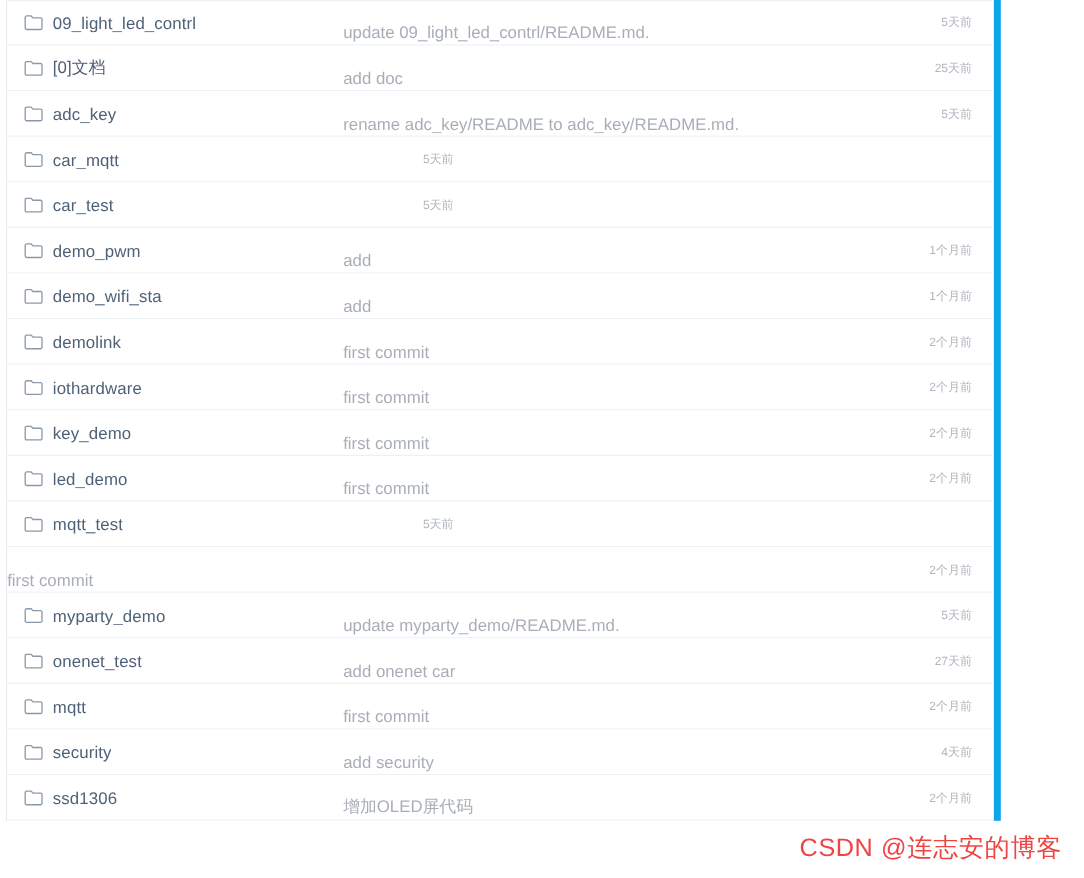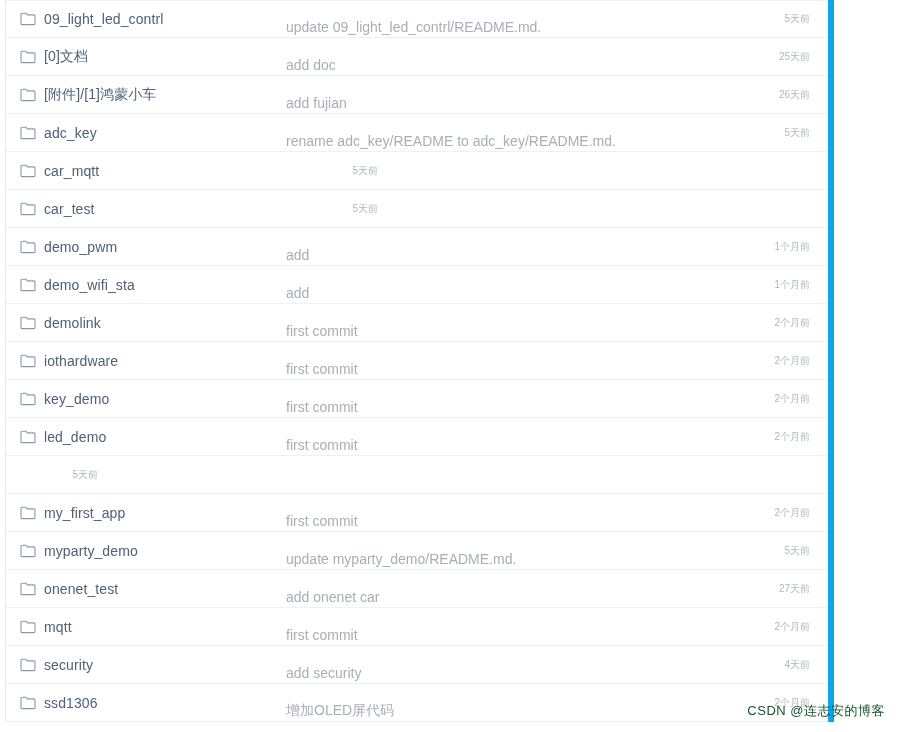--- a/index.html
+++ b/index.html
@@ -97,22 +97,22 @@
     font-size: 10px;
     color: #b0b6bf;
     white-space: nowrap;
   }
 
   
   #watermark {
     position: absolute;
     right: 18px;
     bottom: 12px;
-    font-size: 13px;
-    color: #14532d;
+    font-size: 21px;
+    color: #ef4444;
     letter-spacing: 0.5px;
     font-family: "Liberation Sans", "DejaVu Sans", sans-serif;
     pointer-events: none;
     white-space: nowrap;
   }
 </style>
 </head>
 <body>
 
 <div id="file-browser">
@@ -145,34 +145,20 @@
     </div>
     <div class="cell-time">25天前</div>
   </div>
     <div class="file-row">
     <div class="cell-name">
       <span class="folder-icon">
         <svg width="16" height="14" viewBox="0 0 16 14" xmlns="http://www.w3.org/2000/svg">
           <path d="M1 2.5 A1.2 1.2 0 0 1 2.2 1.3 H6.0 L7.4 2.9 H13.8 A1.2 1.2 0 0 1 15 4.1 V11.4 A1.2 1.2 0 0 1 13.8 12.6 H2.2 A1.2 1.2 0 0 1 1 11.4 Z" fill="none" stroke="#8a99a8" stroke-width="1.1" stroke-linejoin="round"></path>
         </svg>
       </span>
-      <a href="#" class="name-link">[附件]/[1]鸿蒙小车</a>
-    </div>
-    <div class="cell-commit">
-      <a href="#" class="commit-link">add fujian</a>
-    </div>
-    <div class="cell-time">26天前</div>
-  </div>
-    <div class="file-row">
-    <div class="cell-name">
-      <span class="folder-icon">
-        <svg width="16" height="14" viewBox="0 0 16 14" xmlns="http://www.w3.org/2000/svg">
-          <path d="M1 2.5 A1.2 1.2 0 0 1 2.2 1.3 H6.0 L7.4 2.9 H13.8 A1.2 1.2 0 0 1 15 4.1 V11.4 A1.2 1.2 0 0 1 13.8 12.6 H2.2 A1.2 1.2 0 0 1 1 11.4 Z" fill="none" stroke="#8a99a8" stroke-width="1.1" stroke-linejoin="round"></path>
-        </svg>
-      </span>
       <a href="#" class="name-link">adc_key</a>
     </div>
     <div class="cell-commit">
       <a href="#" class="commit-link">rename adc_key/README to adc_key/README.md.</a>
     </div>
     <div class="cell-time">5天前</div>
   </div>
     <div class="file-row">
     <div class="cell-name">
       <span class="folder-icon">
@@ -273,31 +259,31 @@
         </svg>
       </span>
       <a href="#" class="name-link">led_demo</a>
     </div>
     <div class="cell-commit">
       <a href="#" class="commit-link">first commit</a>
     </div>
     <div class="cell-time">2个月前</div>
   </div>
     <div class="file-row">
-    <div class="cell-time">5天前</div>
-  </div>
-    <div class="file-row">
-    <div class="cell-name">
-      <span class="folder-icon">
-        <svg width="16" height="14" viewBox="0 0 16 14" xmlns="http://www.w3.org/2000/svg">
-          <path d="M1 2.5 A1.2 1.2 0 0 1 2.2 1.3 H6.0 L7.4 2.9 H13.8 A1.2 1.2 0 0 1 15 4.1 V11.4 A1.2 1.2 0 0 1 13.8 12.6 H2.2 A1.2 1.2 0 0 1 1 11.4 Z" fill="none" stroke="#8a99a8" stroke-width="1.1" stroke-linejoin="round"></path>
-        </svg>
-      </span>
-      <a href="#" class="name-link">my_first_app</a>
-    </div>
+    <div class="cell-name">
+      <span class="folder-icon">
+        <svg width="16" height="14" viewBox="0 0 16 14" xmlns="http://www.w3.org/2000/svg">
+          <path d="M1 2.5 A1.2 1.2 0 0 1 2.2 1.3 H6.0 L7.4 2.9 H13.8 A1.2 1.2 0 0 1 15 4.1 V11.4 A1.2 1.2 0 0 1 13.8 12.6 H2.2 A1.2 1.2 0 0 1 1 11.4 Z" fill="none" stroke="#8a99a8" stroke-width="1.1" stroke-linejoin="round"></path>
+        </svg>
+      </span>
+      <a href="#" class="name-link">mqtt_test</a>
+    </div>
+    <div class="cell-time">5天前</div>
+  </div>
+    <div class="file-row">
     <div class="cell-commit">
       <a href="#" class="commit-link">first commit</a>
     </div>
     <div class="cell-time">2个月前</div>
   </div>
     <div class="file-row">
     <div class="cell-name">
       <span class="folder-icon">
         <svg width="16" height="14" viewBox="0 0 16 14" xmlns="http://www.w3.org/2000/svg">
           <path d="M1 2.5 A1.2 1.2 0 0 1 2.2 1.3 H6.0 L7.4 2.9 H13.8 A1.2 1.2 0 0 1 15 4.1 V11.4 A1.2 1.2 0 0 1 13.8 12.6 H2.2 A1.2 1.2 0 0 1 1 11.4 Z" fill="none" stroke="#8a99a8" stroke-width="1.1" stroke-linejoin="round"></path>

